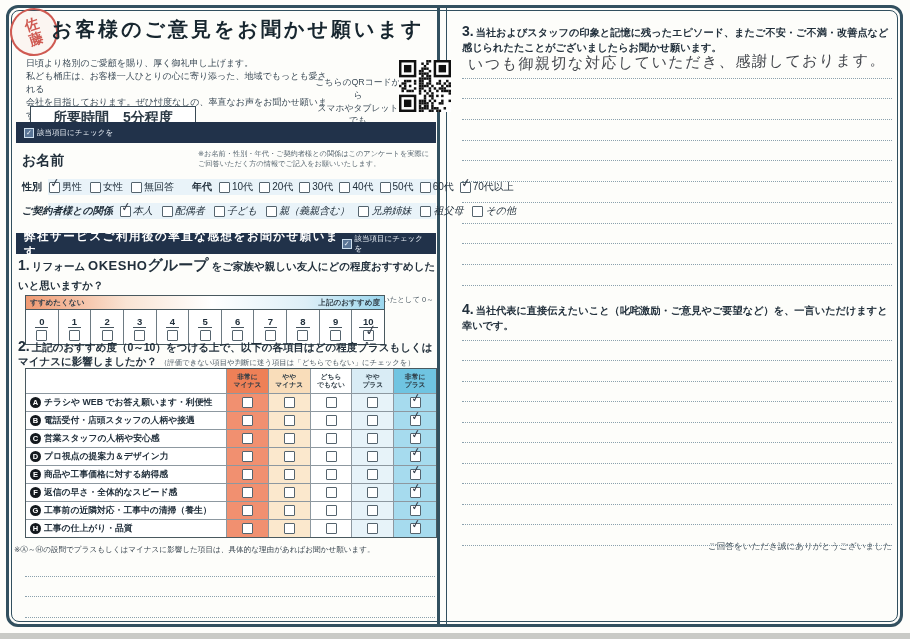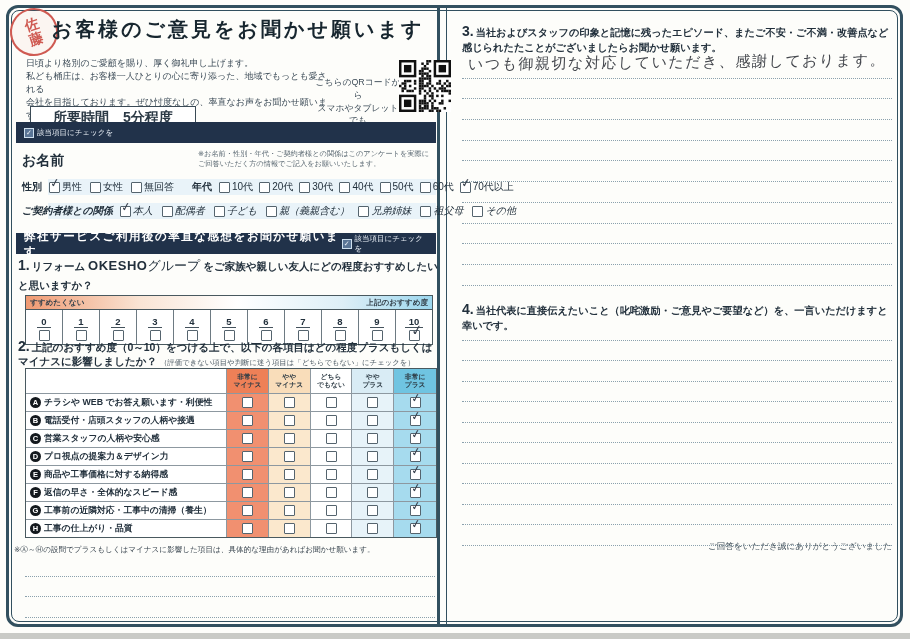--- a/index.html
+++ b/index.html
@@ -41,23 +41,23 @@
   .gender-row{left:22px;top:180px;} .age-row{left:192px;top:180px;} .relation-row{left:22px;top:204px;font-style:italic;}
   .opt{display:inline-flex;align-items:center;gap:2px;}
   .cb{width:9px;height:9px;border:1.2px solid #55646e;background:#fff;display:inline-block;position:relative;border-radius:1px;flex:none;}
   .tick{position:absolute;left:0;top:-7px;font-size:12px;font-weight:bold;color:#3c4450;transform:rotate(-10deg);font-family:"DejaVu Sans",sans-serif;}
   .olabel{font-size:10px;}
   
   .q1{position:absolute;left:18px;top:256px;width:420px;}
   .qnum{font-size:14px;font-weight:bold;margin-right:2px;}
   .q1 .qtext{font-size:10.5px;font-weight:bold;}
   .brand{font-size:13px;font-weight:bold;letter-spacing:0.5px;}
-  .brand-suffix{font-size:13px;font-weight:normal;}
+  .brand-suffix{font-size:15px;font-weight:bold;}
   .qnote{font-size:7.4px;color:#4c5a64;margin-left:13px;margin-top:2px;}
-  .scale{position:absolute;left:25px;top:295px;width:408px;border:1.5px solid #49595f;background:#fff;box-sizing:border-box;}
+  .scale{position:absolute;left:25px;top:295px;width:360px;border:1.5px solid #49595f;background:#fff;box-sizing:border-box;}
   .scale-grad{height:13px;display:flex;align-items:center;justify-content:space-between;padding:0 4px;font-size:7.6px;font-weight:bold;color:#35424c;
     background:linear-gradient(90deg,#f09a72 0%,#f9e4d4 28%,#ffffff 52%,#ddeff7 78%,#9cd7ee 100%);border-bottom:1px solid #49595f;}
   .scale-cells{display:flex;}
   .scell{flex:1;border-right:1px solid #6d7a82;text-align:center;padding:1px 0 3px;}
   .scell:last-child{border-right:none;}
   .snum{display:inline-block;font-size:9.5px;font-weight:bold;border-bottom:1px solid #44525c;padding:0 4px;margin-bottom:2px;}
   .scell .cb{margin:0 auto;display:block;}
   .scell .tick{font-size:14px;top:-9px;left:1px;}
   
   .q2head{position:absolute;left:18px;top:337px;width:420px;font-size:10.5px;font-weight:bold;line-height:1.3;}

